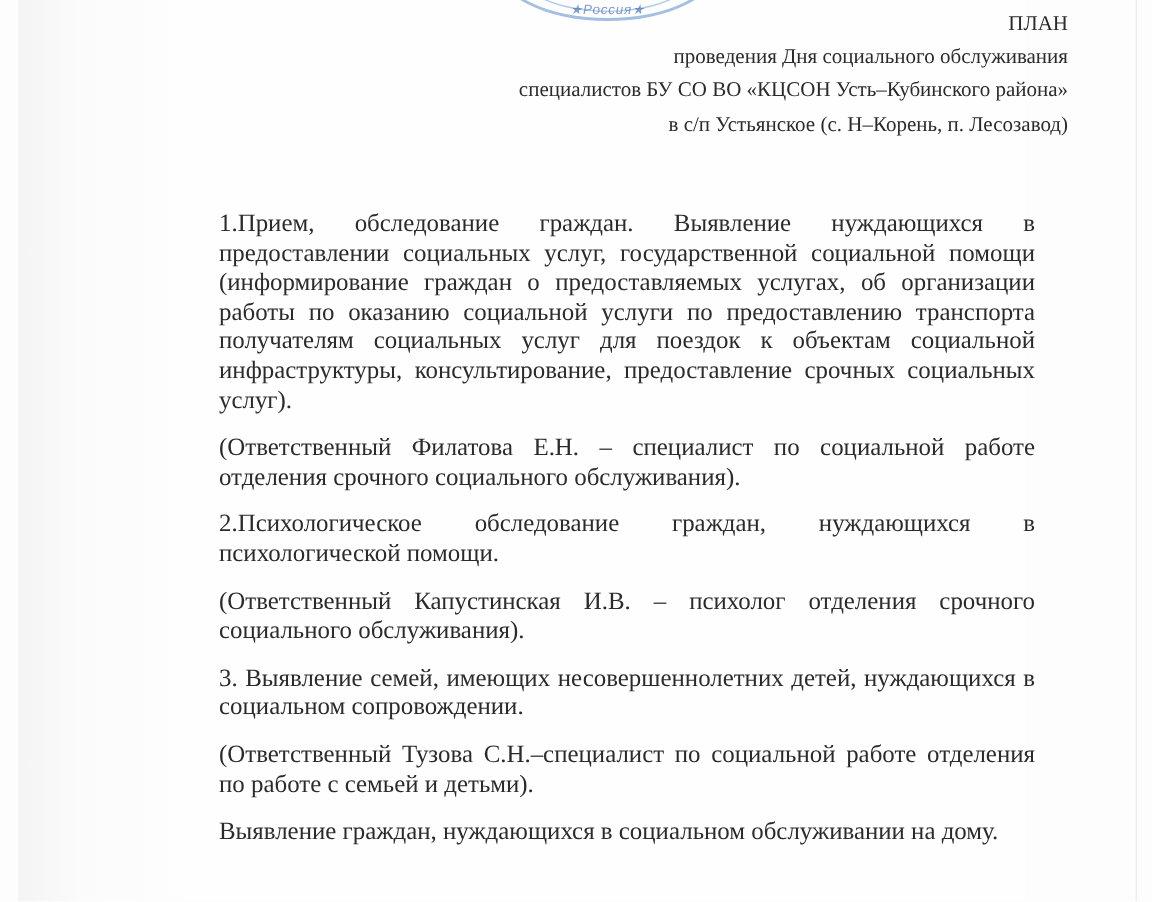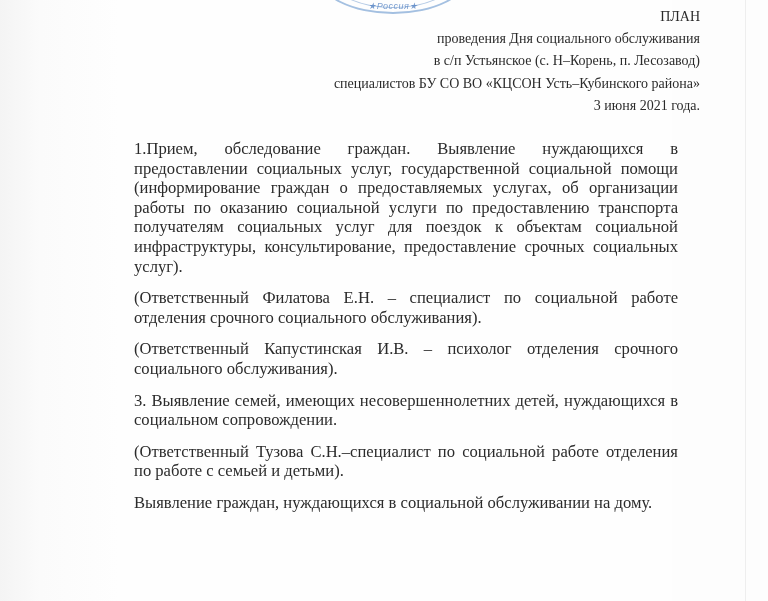--- a/index.html
+++ b/index.html
@@ -4,21 +4,21 @@
 <style>
   html, body { margin:0; padding:0; }
   body {
     width:768px; height:601px; overflow:hidden;
     background:#fdfdfd;
     font-family:"Liberation Serif", "DejaVu Serif", serif;
     color:#2a2a2a;
     position:relative;
   }
   .page {
-    position:absolute; left:0; top:0; width:672px; height:601px;
+    position:absolute; left:12px; top:0; width:672px; height:601px;
     background:linear-gradient(90deg,#f4f4f4 0px,#fbfbfb 40px,#fefefe 120px,#fefefe 700px,#f8f8f8 745px,#efefef 747px,#fafafa 750px,#f6f6f6 768px);
   }
   .stamp {
     position:absolute; left:318px; top:-62px; width:150px; height:76px;
     border-radius:50%;
     border:2px solid rgba(90,140,200,0.55);
     box-sizing:border-box;
     overflow:hidden;
   }
   .stamp-inner {
@@ -56,28 +56,28 @@
 
 <div class="page">
   <div class="stamp">
     <div class="stamp-inner"></div>
     <div class="stamp-text">★Россия★</div>
   </div>
 
   <div class="header">
     <div>ПЛАН</div>
     <div>проведения Дня социального обслуживания</div>
+    <div>специалистов БУ СО ВО «КЦСОН Усть–Кубинского района»</div>
     <div>в с/п Устьянское (с. Н–Корень, п. Лесозавод)</div>
-    <div>специалистов БУ СО ВО «КЦСОН Усть–Кубинского района»</div>
-    <div>3 июня 2021 года.</div>
   </div>
 
   <div class="body">
     <p class="last-left">1.Прием, обследование граждан. Выявление нуждающихся в предоставлении социальных услуг, государственной социальной помощи (информирование граждан о предоставляемых услугах, об организации работы по оказанию социальной услуги по предоставлению транспорта получателям социальных услуг для поездок к объектам социальной инфраструктуры, консультирование, предоставление срочных социальных услуг).</p>
     <p class="last-left">(Ответственный Филатова Е.Н. – специалист по социальной работе отделения срочного социального обслуживания).</p>
+    <p class="last-left">2.Психологическое обследование граждан, нуждающихся в психологической помощи.</p>
     <p class="last-left">(Ответственный Капустинская И.В. – психолог отделения срочного социального обслуживания).</p>
     <p class="last-left">3. Выявление семей, имеющих несовершеннолетних детей, нуждающихся в социальном сопровождении.</p>
     <p class="last-left">(Ответственный Тузова С.Н.–специалист по социальной работе отделения по работе с семьей и детьми).</p>
-    <p class="last-left">Выявление граждан, нуждающихся в социальной обслуживании на дому.</p>
+    <p class="last-left">Выявление граждан, нуждающихся в социальном обслуживании на дому.</p>
   </div>
 
   <div class="scanline"></div>
 </div>
 
 </body></html>

